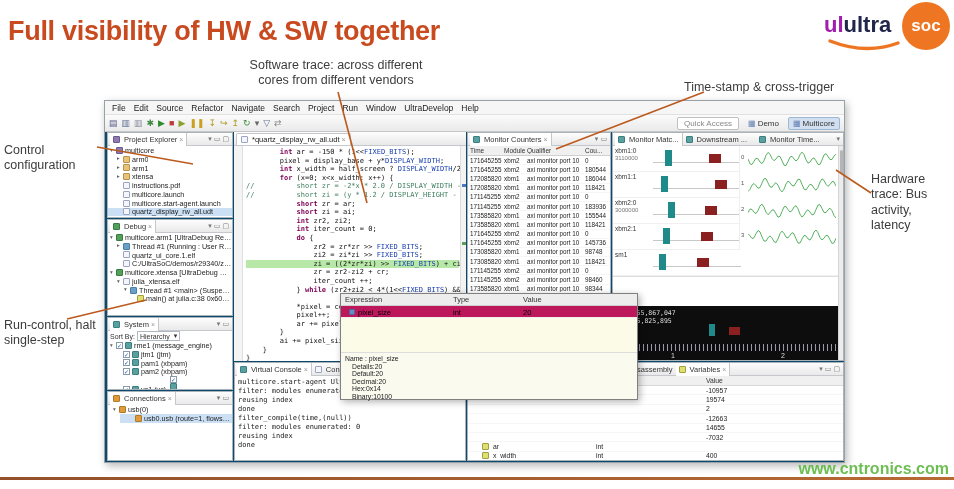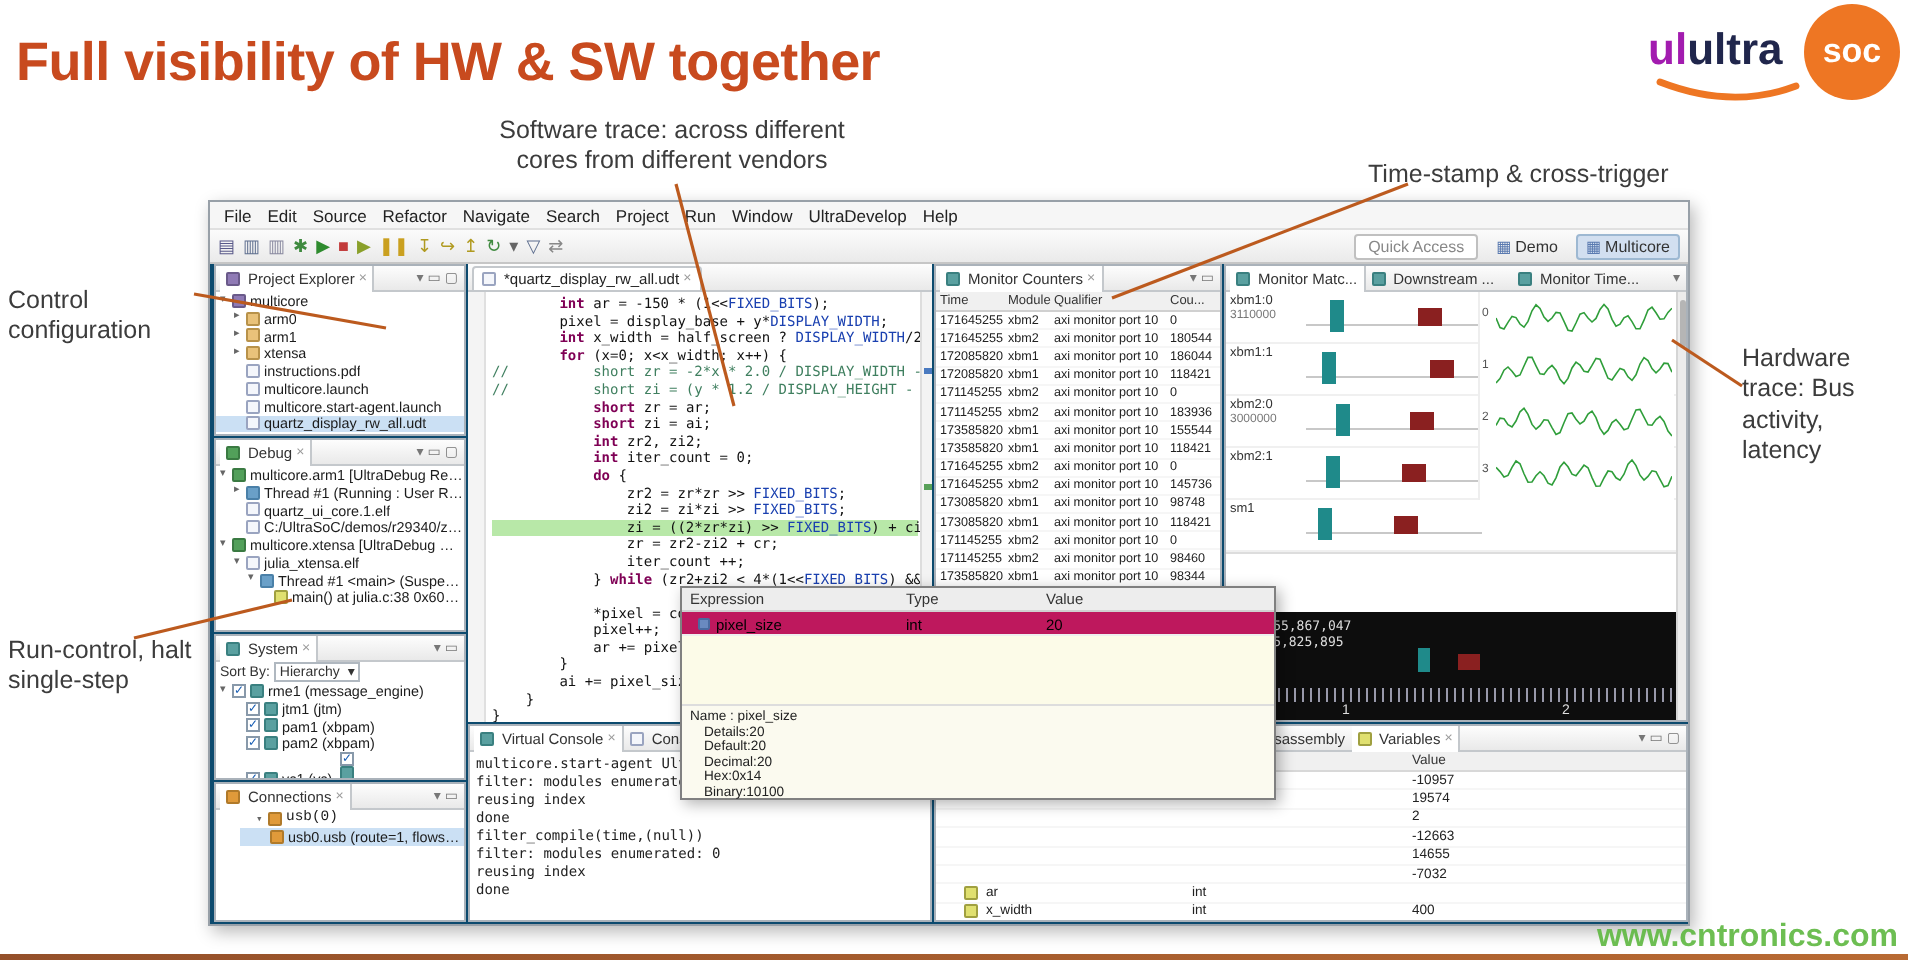--- a/index.html
+++ b/index.html
@@ -377,21 +377,21 @@
             <span class="ticon usb"></span>
             <span>Connections</span>
             <span class="tclose">×</span>
           </span>
         <span class="phead-icons">
             <span>▾</span>
             <span>▭</span>
           </span>
       </div>
       <div class="pbody" id="conn-tree">
-          <div class="trow" style="padding-left: 20px; font-family: Liberation Mono, monospace;">
+          <div class="trow" style="padding-left: 5px;">
             <span class="arrow">▾</span>
             <span class="ticon usb"></span>
             <span class="tlabel">usb(0)</span>
           </div>
           <div class="trow sel" style="padding-left: 9px; margin-left: 12px;">
             <span class="arrow"></span>
             <span class="ticon usb"></span>
             <span class="tlabel">usb0.usb (route=1, flows=0,1,2)</span>
           </div>
         </div>

